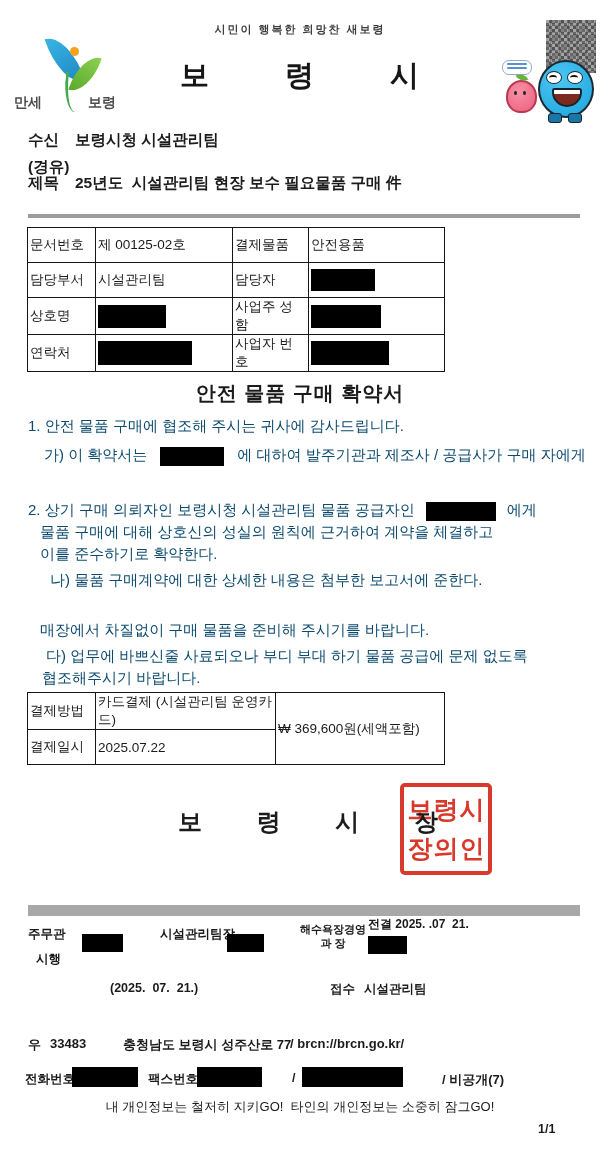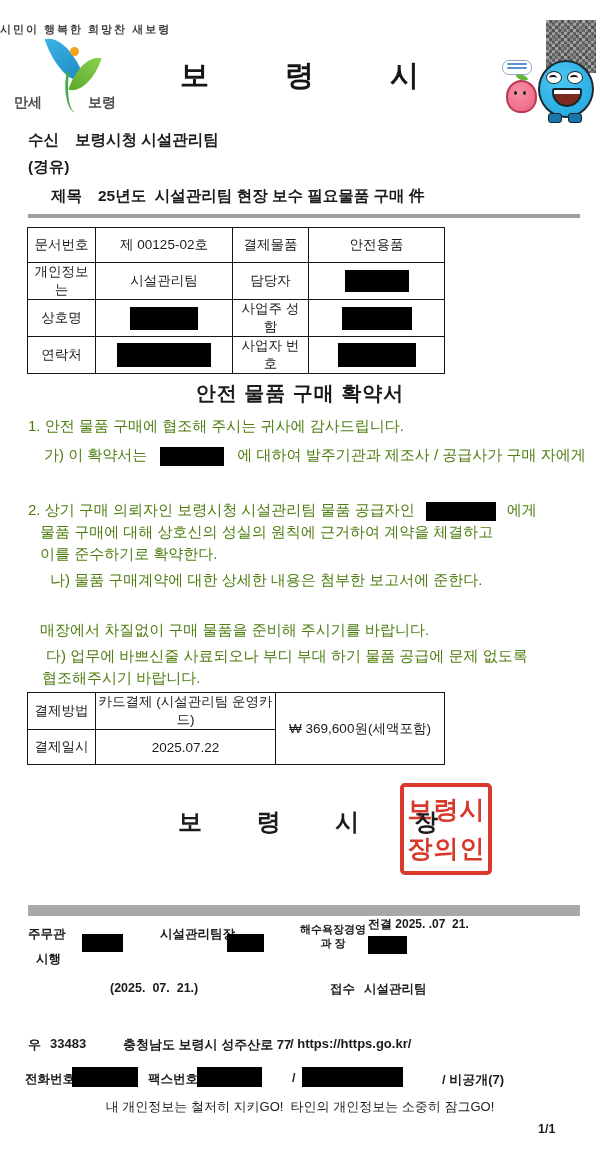--- a/index.html
+++ b/index.html
@@ -3,21 +3,21 @@
 <meta charset="utf-8">
 <style>
   html,body{margin:0;padding:0;background:#e8e8e8;}
   .page{position:relative;width:600px;height:1153px;background:#ffffff;overflow:hidden;
         font-family:"Liberation Sans", sans-serif;color:#1b1b1b;}
   .abs{position:absolute;}
   .pre{white-space:pre;}
   .redact{display:inline-block;background:#000;vertical-align:middle;}
 
   
-  .slogan{top:22px;left:0;right:0;text-align:left;font-size:11px;letter-spacing:2px;color:#3d3d3d;font-weight:bold;}
+  .slogan{top:22px;left:0;right:0;text-align:center;font-size:11px;letter-spacing:2px;color:#3d3d3d;font-weight:bold;}
   .city-title{top:56px;left:0;right:0;text-align:center;font-size:29px;font-weight:bold;word-spacing:66px;letter-spacing:1px;color:#161616;}
 
   
   .logo{top:34px;left:14px;width:106px;height:82px;}
   .logo .leaf-b{position:absolute;left:38px;top:0;width:26px;height:52px;background:linear-gradient(160deg,#3ab4e3,#1d87c3);border-radius:0 100% 0 100%;transform:rotate(-18deg);}
   .logo .leaf-g{position:absolute;left:60px;top:20px;width:22px;height:40px;background:linear-gradient(200deg,#8bd14f,#5aa92c);border-radius:100% 0 100% 0;transform:rotate(18deg);}
   .logo .head{position:absolute;left:56px;top:13px;width:9px;height:9px;background:#f6a21c;border-radius:50%;}
   .logo .stem{position:absolute;left:50px;top:38px;width:12px;height:40px;border-left:3px solid #46a94f;border-radius:0 0 0 90%;transform:rotate(6deg);}
   .logo .t1{position:absolute;left:0;top:60px;font-size:14px;font-weight:bold;color:#4c4c4c;}
   .logo .t2{position:absolute;left:74px;top:60px;font-size:14px;font-weight:bold;color:#4c4c4c;}
@@ -36,34 +36,34 @@
   .m-blue{position:absolute;left:38px;top:8px;width:52px;height:54px;background:radial-gradient(circle at 38% 32%,#4cc6f2,#1da4dd);border:2px solid #1c2b33;border-radius:50%;}
   .m-blue .eye{position:absolute;top:9px;width:14px;height:11px;background:#fff;border:1.5px solid #16242e;border-radius:50%;}
   .m-blue .eye:after{content:"";position:absolute;left:2px;top:3px;width:8px;height:4px;border-top:2.5px solid #111;border-radius:50%;}
   .m-blue .mouth{position:absolute;left:12px;top:26px;width:26px;height:15px;background:#7c2a1f;border:2px solid #16242e;border-radius:4px 4px 24px 24px;overflow:hidden;}
   .m-blue .mouth:before{content:"";position:absolute;left:0;top:0;width:100%;height:4px;background:#fff;}
   .m-blue .foot{position:absolute;bottom:-7px;width:12px;height:8px;background:#1b76a8;border:1.5px solid #16242e;border-radius:3px;}
 
   
   .line-recipient{top:130px;left:28px;font-size:15.5px;font-weight:bold;}
   .line-via{top:157px;left:28px;font-size:15.5px;font-weight:bold;}
-  .line-subject{top:186px;left:28px;font-size:15.5px;font-weight:bold;margin-left:23px;}
+  .line-subject{top:173px;left:28px;font-size:15.5px;font-weight:bold;}
   .gap{display:inline-block;width:16px;}
 
   .rule-top{top:214px;left:28px;width:552px;height:4px;background:#9e9e9e;}
   .bar-bottom{top:905px;left:28px;width:552px;height:11px;background:#a8a8a8;}
 
   
   table.doc{position:absolute;left:27px;top:227px;width:417px;border-collapse:collapse;table-layout:fixed;}
   table.pay{position:absolute;left:27px;top:692px;width:417px;border-collapse:collapse;table-layout:fixed;}
-  table td{border:1.8px solid #151515;text-align:center;vertical-align:middle;font-size:13.5px;height:34px;padding:0 2px;overflow:hidden;}
+  table td{border:1.8px solid #151515;text-align:left;vertical-align:middle;font-size:13.5px;height:34px;padding:0 2px;overflow:hidden;}
 
   
   .doc-title{top:380px;left:0;right:0;text-align:center;font-size:20px;font-weight:bold;letter-spacing:1px;}
-  .bl{position:absolute;font-size:15px;white-space:nowrap;color:#4d7c0f;}
+  .bl{position:absolute;font-size:15px;white-space:nowrap;color:#0c4a6e;}
 
   
   .mayor{top:806px;left:178px;font-size:24px;font-weight:bold;word-spacing:48px;z-index:2;}
   .stamp{top:783px;left:400px;width:92px;height:92px;border:4px solid #d8392b;border-radius:5px;box-sizing:border-box;
          display:grid;grid-template-columns:repeat(3,1fr);align-items:center;justify-items:center;
          color:#d8392b;font-family:"Liberation Serif",serif;font-weight:bold;font-size:25px;line-height:1;z-index:1;padding:3px;}
 
   
   .ap{position:absolute;font-size:12.5px;font-weight:bold;}
   .ap-small{position:absolute;font-size:11px;font-weight:bold;line-height:14px;text-align:center;}
@@ -129,21 +129,21 @@
         <col style="width:136px">
       </colgroup>
     <tbody>
         <tr>
       <td>문서번호</td>
       <td>제 00125-02호</td>
       <td>결제물품</td>
       <td>안전용품</td>
     </tr>
     <tr>
-      <td>개인정보는</td>
+      <td>담당부서</td>
       <td>시설관리팀</td>
       <td>담당자</td>
       <td><span class="redact" style="width:64px;height:22px;"></span></td>
     </tr>
     <tr>
       <td>상호명</td>
       <td><span class="redact" style="width:68px;height:23px;"></span></td>
       <td>사업주 성함</td>
       <td><span class="redact" style="width:70px;height:23px;"></span></td>
     </tr>
@@ -220,21 +220,21 @@
   <span class="redact abs" style="left:368px;top:936px;width:39px;height:18px;"></span>
 
   <div class="ap" style="left:36px;top:951px;">시행</div>
   <div class="ap pre" style="left:110px;top:981px;">(2025.  07.  21.)</div>
   <div class="ap" style="left:330px;top:981px;">접수</div>
   <div class="ap" style="left:364px;top:981px;">시설관리팀</div>
 
   <div class="ft" style="left:28px;top:1036px;">우</div>
   <div class="ft" style="left:50px;top:1036px;">33483</div>
   <div class="ft" style="left:123px;top:1036px;">충청남도 보령시 성주산로 77</div>
-  <div class="ft" style="left:290px;top:1036px;">/ https://https.go.kr/</div>
+  <div class="ft" style="left:290px;top:1036px;">/ brcn://brcn.go.kr/</div>
 
   <div class="ft" style="left:25px;top:1071px;font-size:12.5px;">전화번호</div>
   <span class="redact abs" style="left:72px;top:1067px;width:66px;height:20px;"></span>
   <div class="ft" style="left:148px;top:1071px;font-size:12.5px;">팩스번호</div>
   <span class="redact abs" style="left:197px;top:1067px;width:65px;height:20px;"></span>
   <div class="ft" style="left:292px;top:1071px;font-size:12.5px;">/</div>
   <span class="redact abs" style="left:302px;top:1067px;width:101px;height:20px;"></span>
   <div class="ft" style="left:442px;top:1071px;font-size:13px;">/ 비공개(7)</div>
 
   <div class="abs privacy-slogan pre">내 개인정보는 철저히 지키GO!  타인의 개인정보는 소중히 잠그GO!</div>

